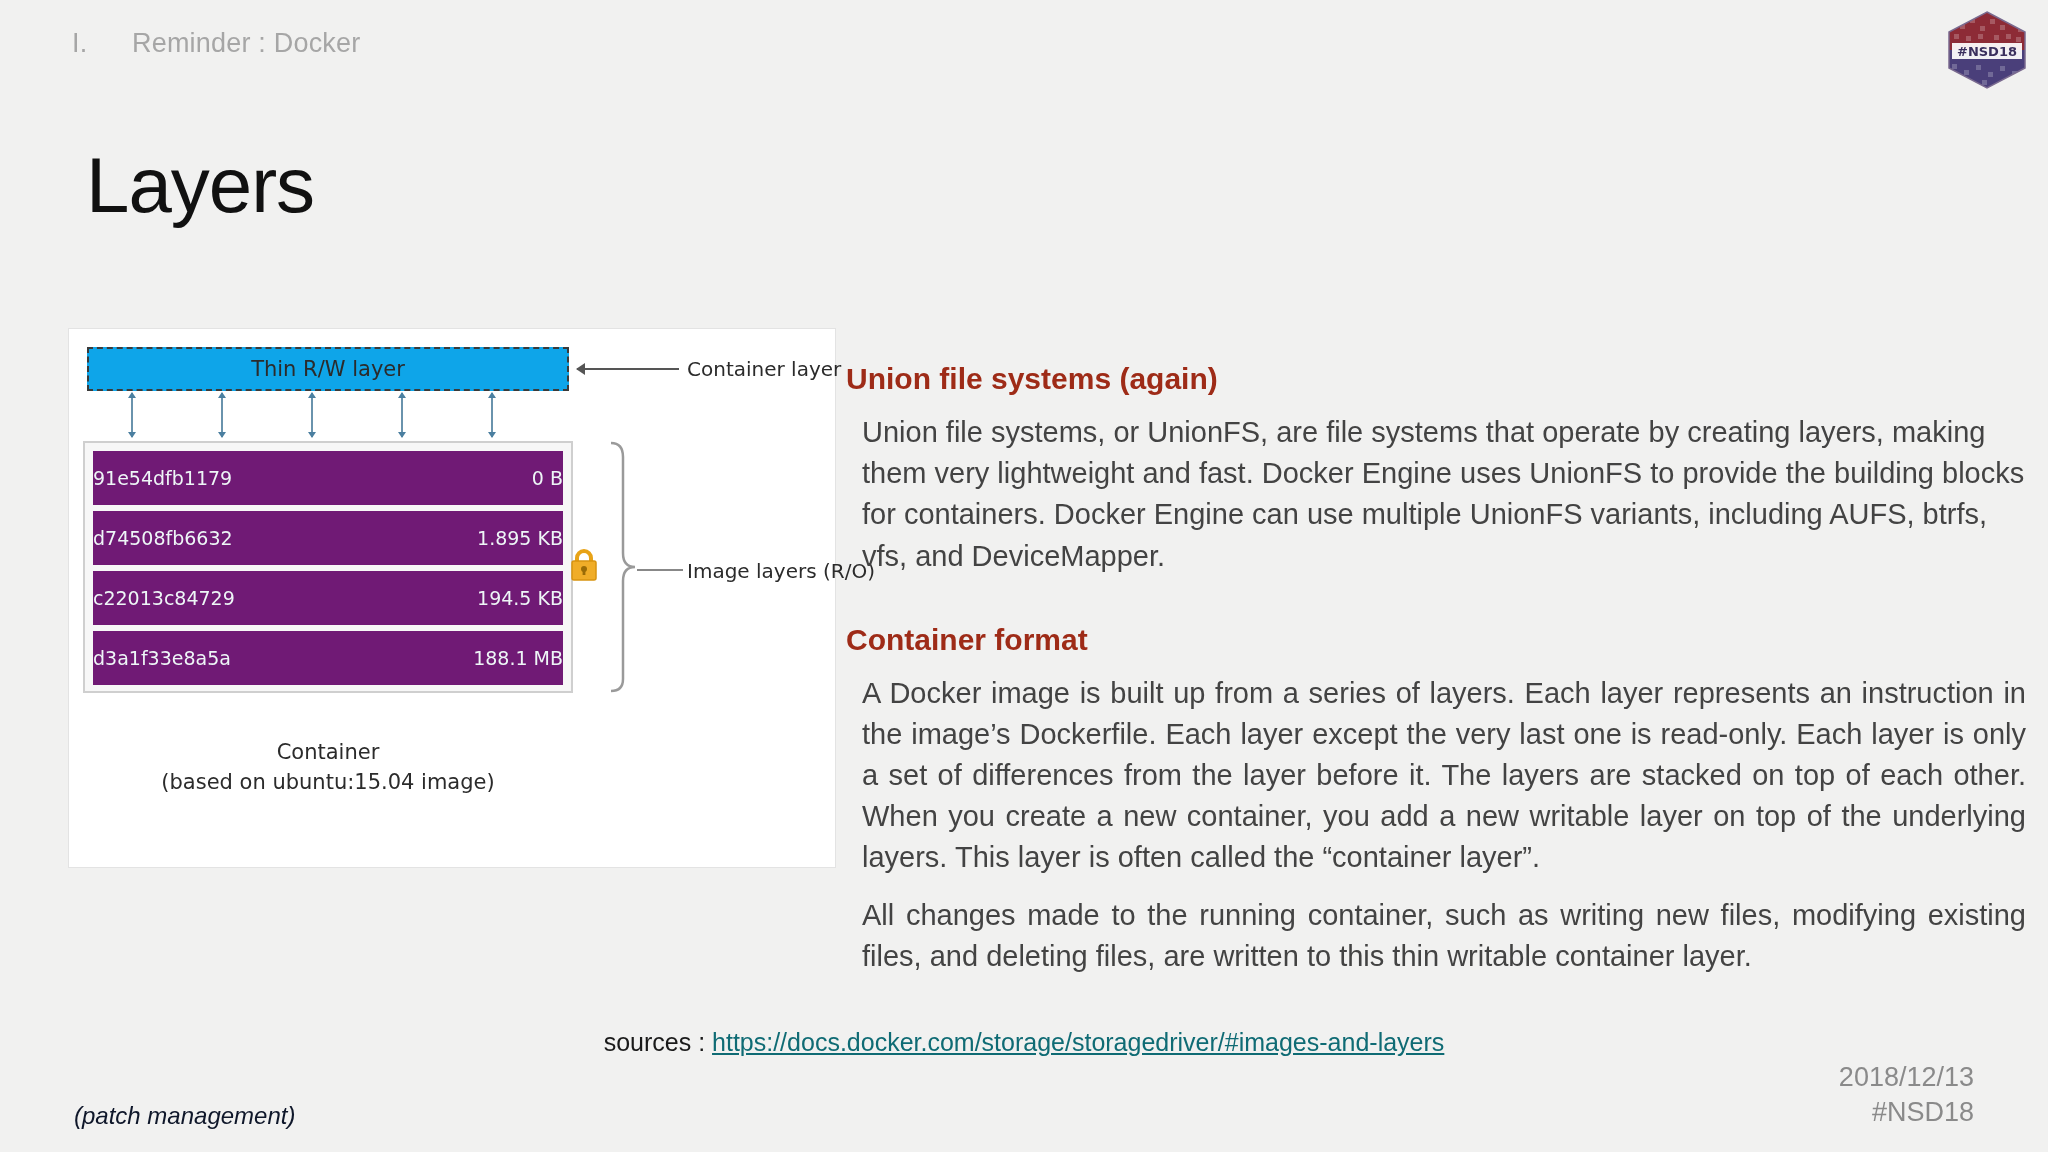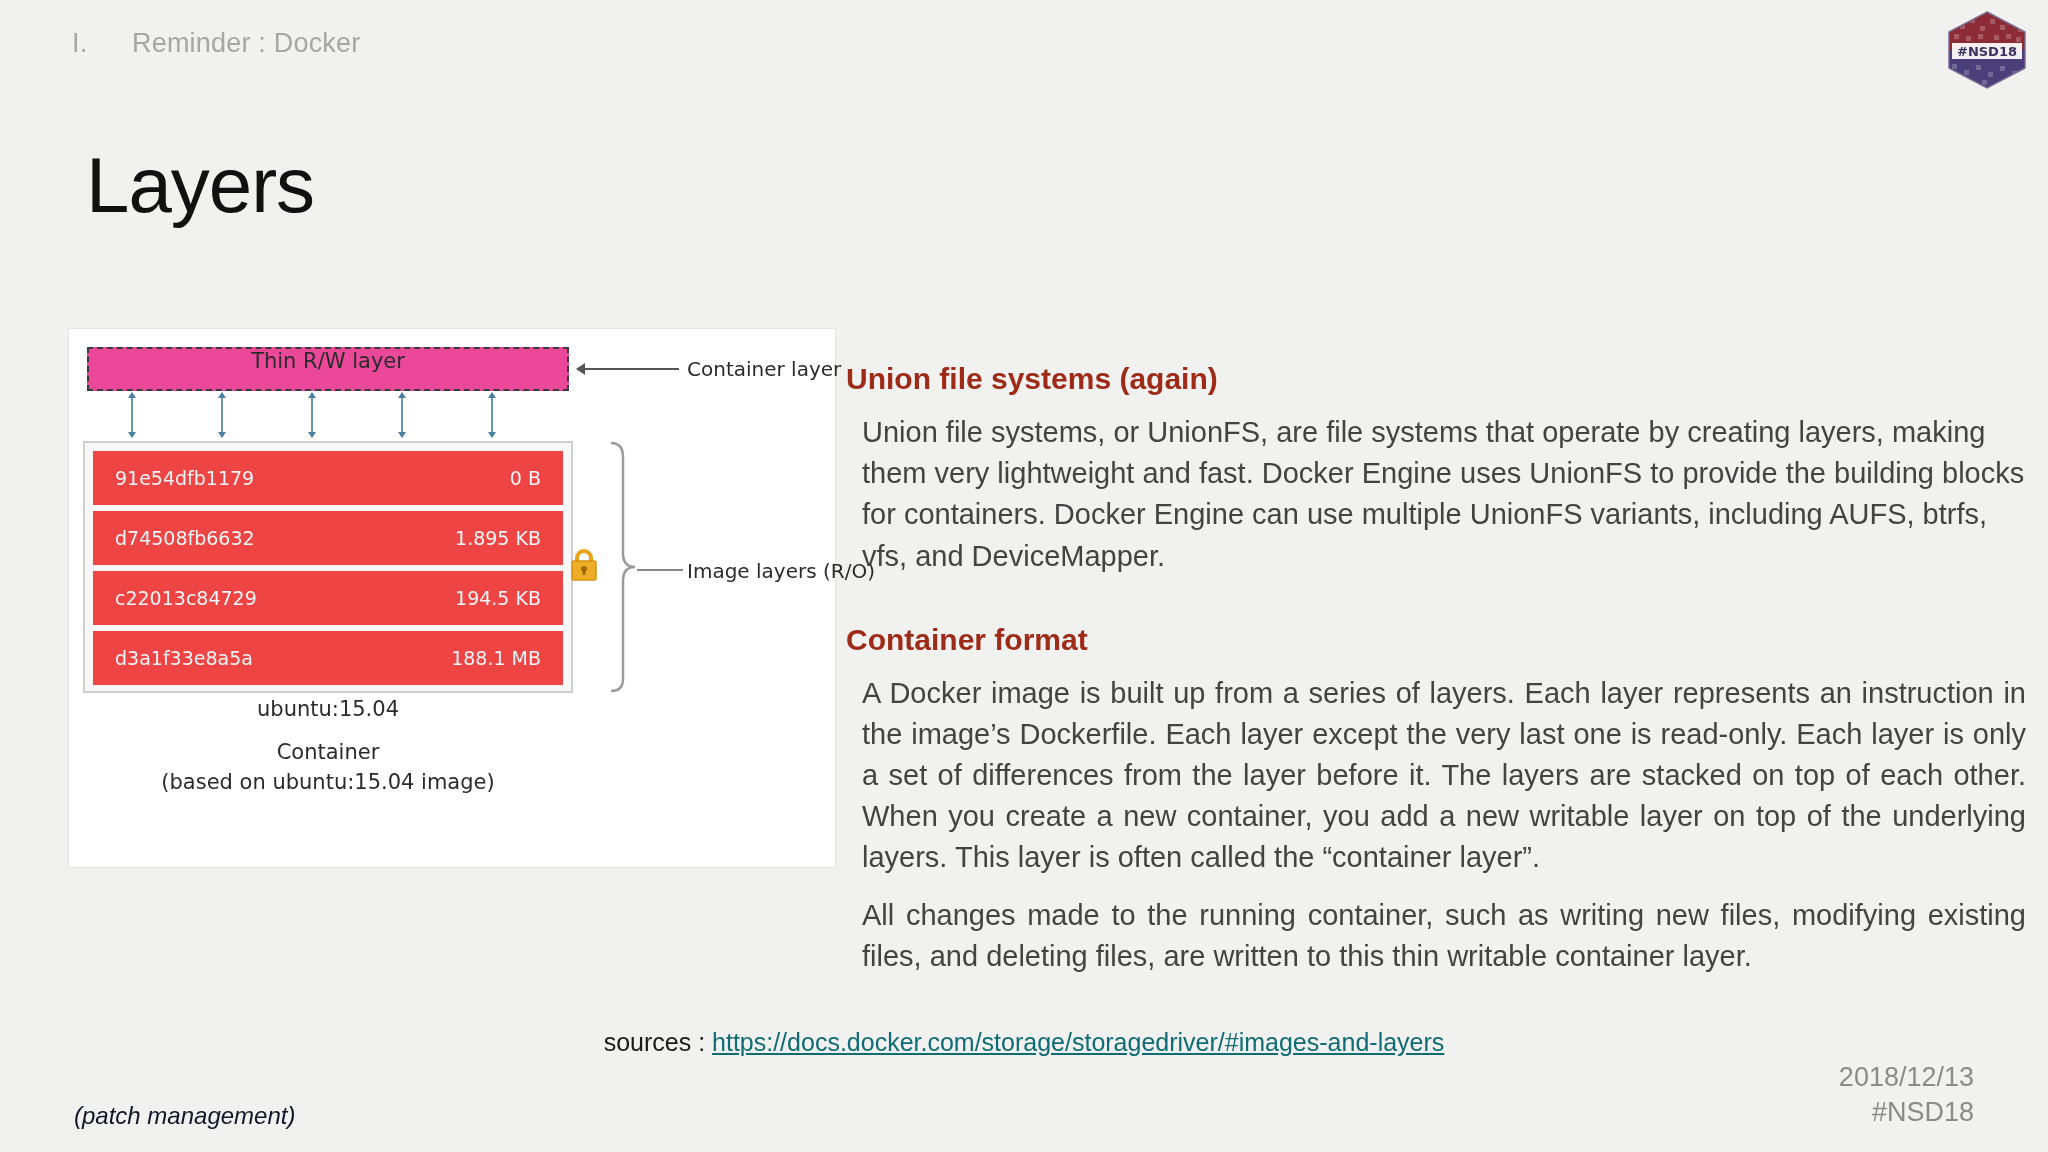--- a/index.html
+++ b/index.html
@@ -54,22 +54,22 @@
   }
   .fig-inner { position: absolute; inset: 0; }
 
   
   #thin-rw-layer {
     position: absolute;
     left: 18px; top: 18px;
     width: 482px; height: 44px;
     border: 2px dashed #3a3a3a;
     box-sizing: border-box;
-    background: #ec4899;
-    display: flex; justify-content: center;
+    background: #0ea5e9;
+    display: flex; align-items: center; justify-content: center;
     font-size: 21px; color: #2b2b2b;
     font-family: "DejaVu Sans", sans-serif;
   }
 
   
   .rw-arrow {
     position: absolute;
     top: 64px;
     width: 2px; height: 44px;
     background: #6a93ad;
@@ -87,25 +87,25 @@
     position: absolute;
     left: 14px; top: 112px;
     width: 490px; height: 252px;
     border: 2px solid #cfcfcf;
     background: #f7f7f7;
     box-sizing: border-box;
     padding: 8px;
   }
   .layer-row {
     height: 54px;
-    background: #ef4444;
+    background: #701a75;
     margin-bottom: 6px;
     display: flex; align-items: center;
     justify-content: space-between;
-    padding: 0 22px;
+    padding: 0 0;
     color: #eef6f7;
     font-size: 19px;
     font-family: "DejaVu Sans", sans-serif;
     box-sizing: border-box;
   }
   .layer-row:last-child { margin-bottom: 8px; }
   #image-name-label {
     position: absolute;
     left: 14px; top: 368px;
     width: 490px;
@@ -304,21 +304,20 @@
       <div class="layer-row">
         <span>c22013c84729</span>
         <span>194.5 KB</span>
       </div>
       <div class="layer-row">
         <span>d3a1f33e8a5a</span>
         <span>188.1 MB</span>
       </div>
     </div>
 
-    <div id="image-name-label">ubuntu:15.04</div>
 
     <div id="lock-icon">
       <svg viewBox="0 0 30 32" width="30" height="32">
         <path d="M8 13 V9 a7 7 0 0 1 14 0 v4" fill="none" stroke="#e8a317" stroke-width="4"></path>
         <rect x="3" y="12" width="24" height="19" rx="2" fill="#f0ad28" stroke="#d89410" stroke-width="1.5"></rect>
         <circle cx="15" cy="20" r="3" fill="#9a6b06"></circle>
         <rect x="13.6" y="20" width="2.8" height="6" fill="#9a6b06"></rect>
       </svg>
     </div>
 

